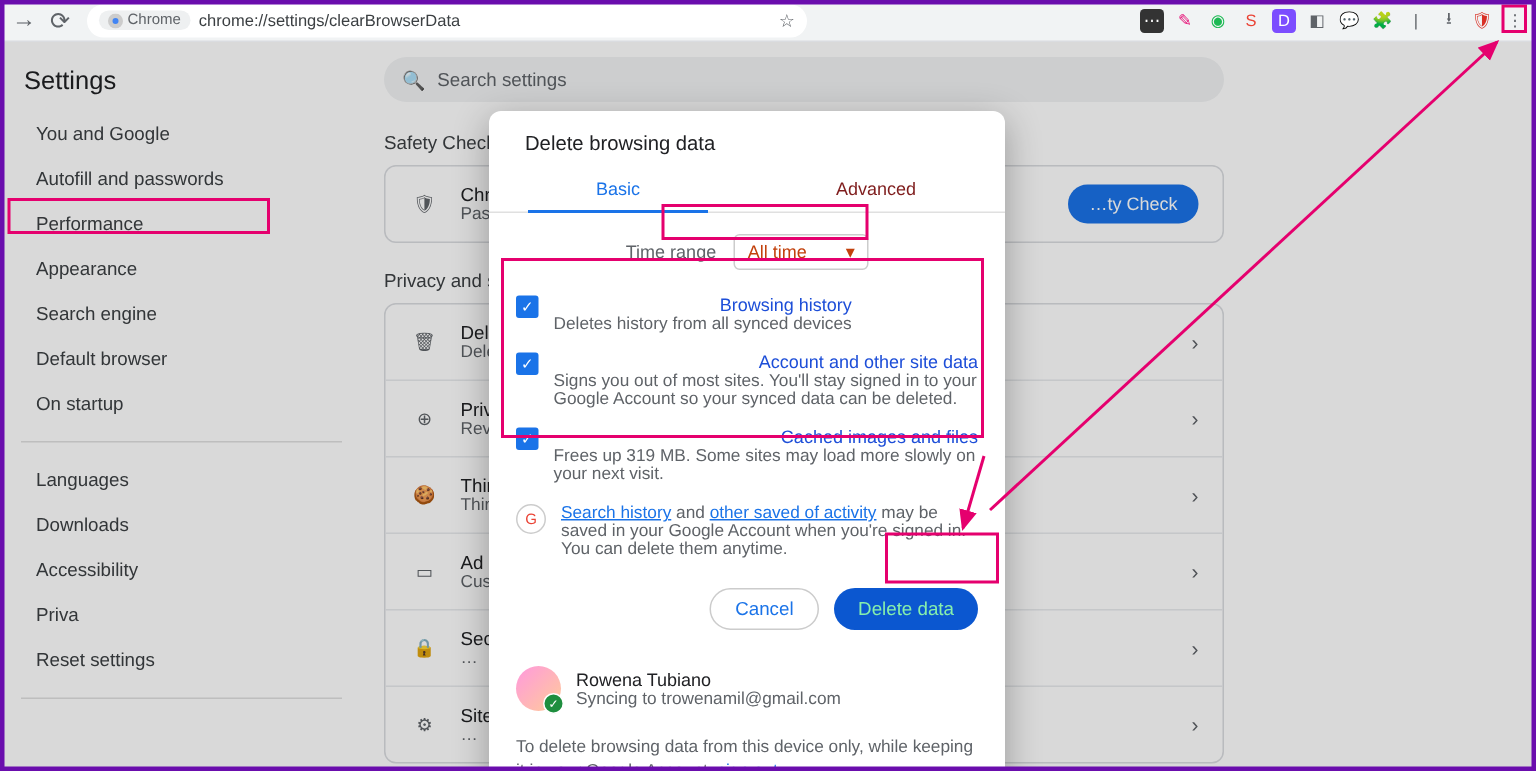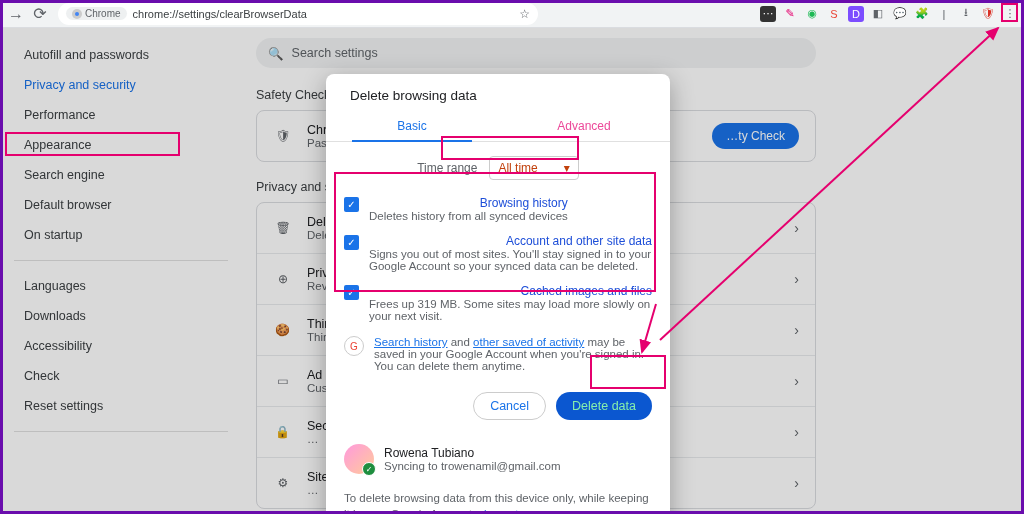--- a/index.html
+++ b/index.html
@@ -37,21 +37,21 @@
 .row-titles { display:flex; flex-direction:column; }
 .row-t { color:#202124; font-size: 12.5px; }
 .row-s { color:#5f6368; font-size: 11.5px; }
 .chev { margin-left:auto; color:#5f6368; font-size: 14px;}
 .blue-btn { background:#1a73e8; color:#fff; font-size:12px; border:none; padding:6px 14px; border-radius: 14px; margin-left:auto;}
 
 
 .dialog { position: absolute; left: 326px; top: 74px; width: 344px; background:#fff; border-radius: 8px; box-shadow: 0 6px 24px rgba(0,0,0,0.3); z-index: 10; padding-bottom: 14px; }
 .dlg-title { font-size: 13.5px; color:#202124; padding: 14px 24px 10px; }
 .tabs { display:flex; border-bottom:1px solid #e0e0e0; }
-.tab { flex:1; text-align:center; font-size: 12px; color:#ec4899; padding: 6px 0 8px; cursor:pointer; position:relative;}
+.tab { flex:1; text-align:center; font-size: 12px; color:#7f1d1d; padding: 6px 0 8px; cursor:pointer; position:relative;}
 .tab.active { color:#1a73e8; }
 .tab.active::after { content:''; position:absolute; left:15%; right:15%; bottom:-1px; height:2px; background:#1a73e8; }
 .range-row { display:flex; align-items:center; gap: 12px; padding: 14px 18px 10px; font-size: 12px; color:#5f6368;justify-content:center; }
 .select { border:1px solid #ccc; border-radius:4px; padding:4px 8px; font-size: 12px; display:flex; align-items:center; gap: 26px; color:#c2410c; }
 .chk-row { display:flex; gap: 10px; padding: 6px 18px 6px 18px; font-size: 11.5px; }
 .chk-box { width:15px; height:15px; background:#1a73e8; border-radius:2px; display:flex; align-items:center; justify-content:center; flex-shrink:0; margin-top:1px; }
 .chk-mark { color:#fff; font-size:10px; }
 .chk-txt .t { color:#1d4ed8; font-size: 12px; text-align: right; }
 .chk-txt .d { color:#5f6368; }
 .info-row { display:flex; gap:10px; padding: 8px 18px; font-size: 11.5px; color:#5f6368; }
@@ -107,32 +107,33 @@
     <span class="ext-icon" style="color:#5f6368">⋮</span>
   </div>
 </div>
 
 <div class="dim"></div>
 
 <div class="content">
   <div class="settings-wrap">
 
     <nav class="sidebar">
+      <div class="settings-title">Settings</div>
+      <div class="side-item">You and Google</div>
       <div class="side-item">Autofill and passwords</div>
-      <div class="side-item active">Privacy and security</div>
       <div class="side-item">Performance</div>
       <div class="side-item">Appearance</div>
       <div class="side-item">Search engine</div>
       <div class="side-item">Default browser</div>
       <div class="side-item">On startup</div>
       <div class="side-sep"></div>
       <div class="side-item">Languages</div>
       <div class="side-item">Downloads</div>
       <div class="side-item">Accessibility</div>
-      <div class="side-item">Check</div>
+      <div class="side-item">Priva</div>
       <div class="side-item">Reset settings</div>
       <div class="side-sep"></div>
       <div class="side-item side-ext">
         
         
       </div>
 
     </nav>
 
     <main class="main">

